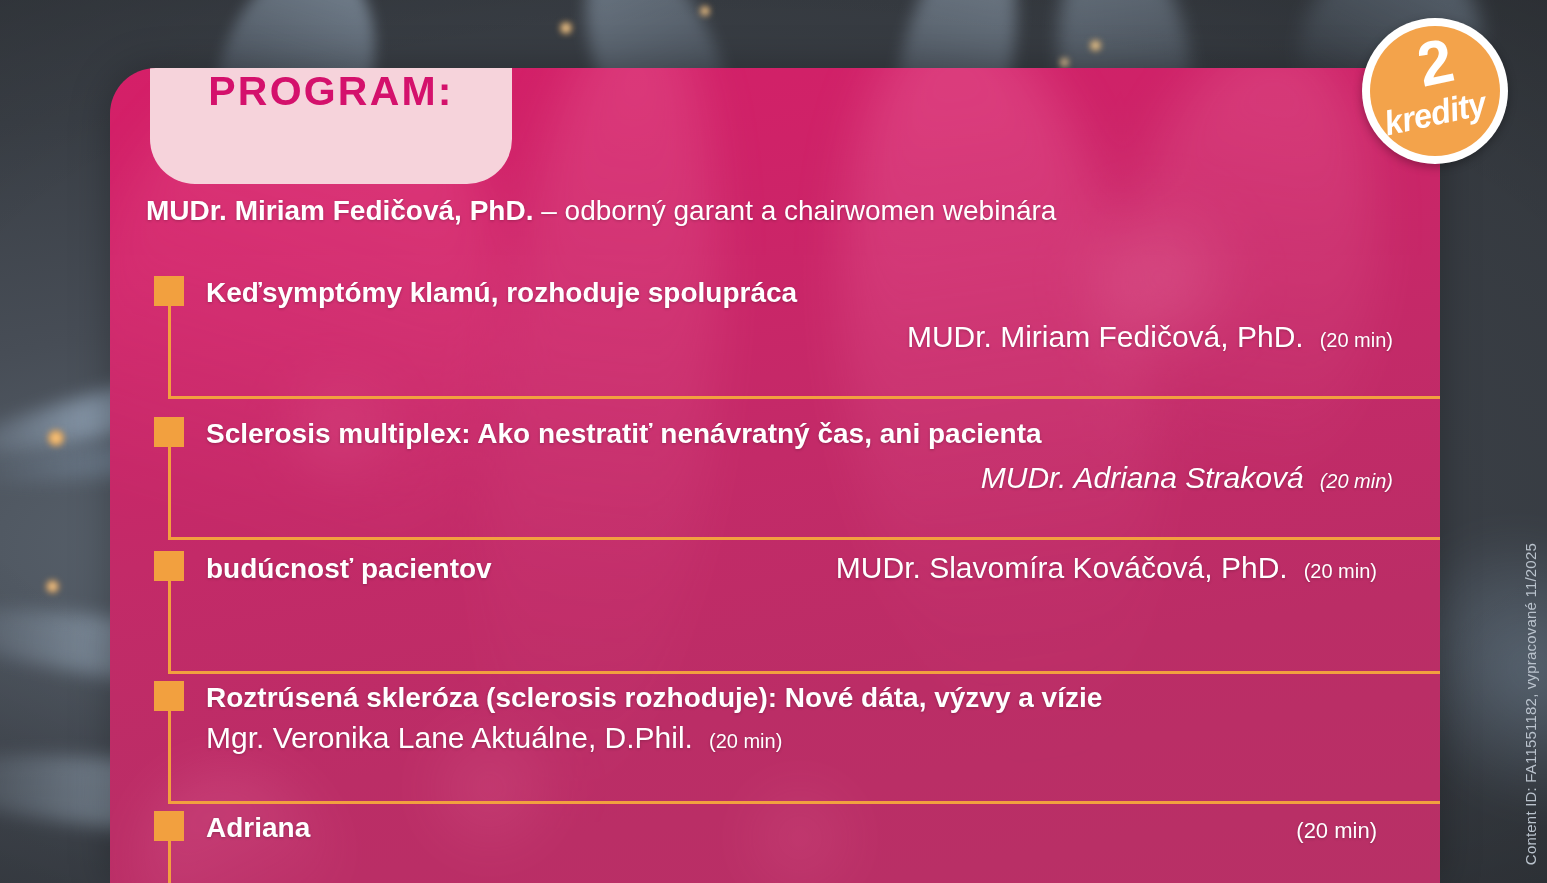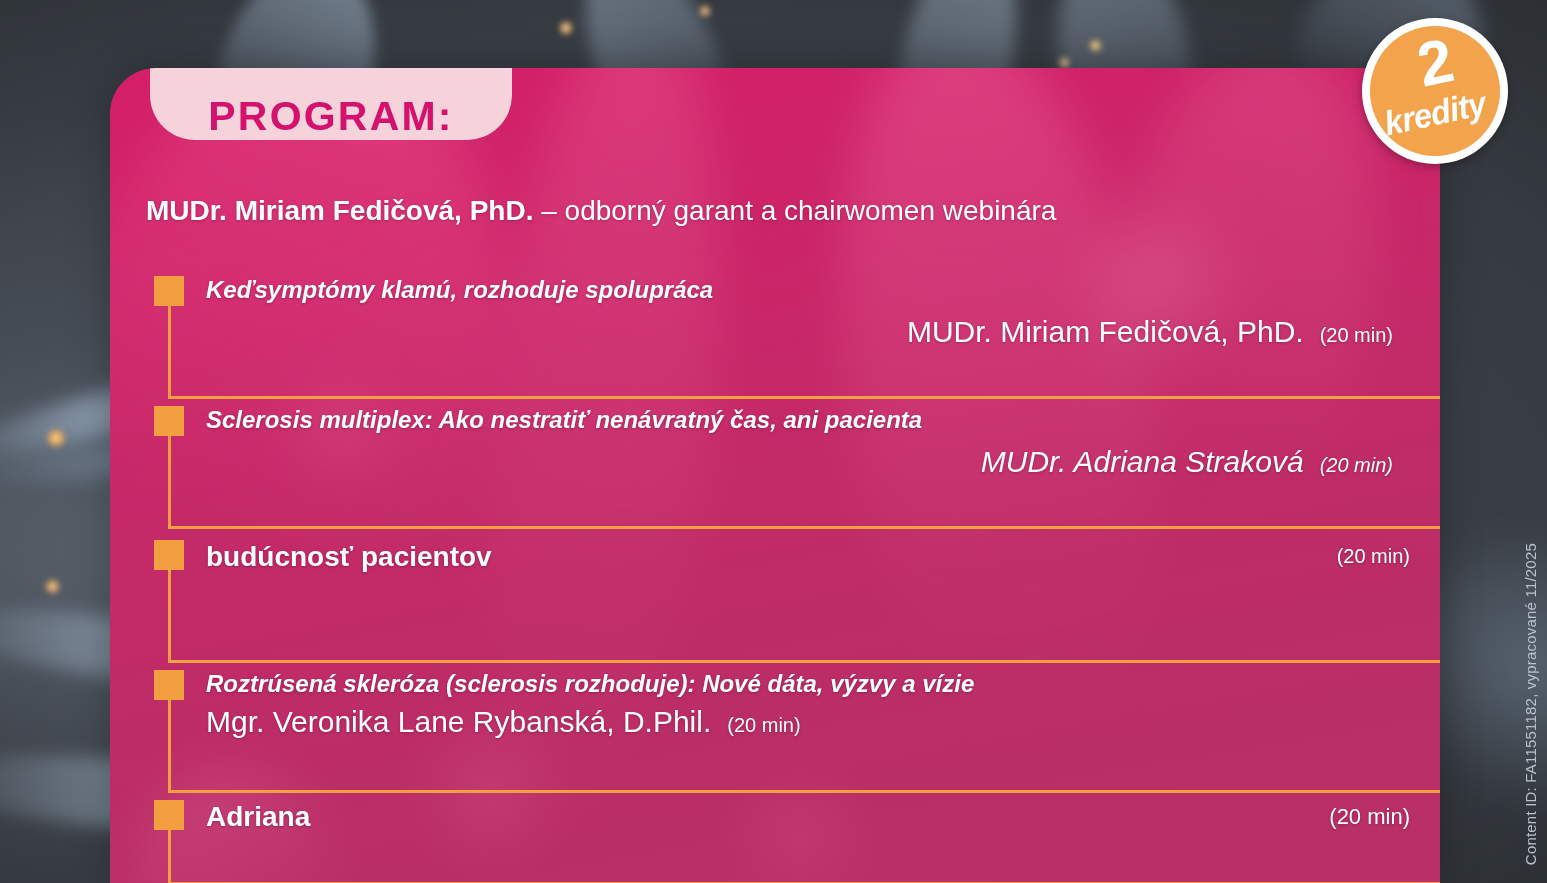--- a/index.html
+++ b/index.html
@@ -83,25 +83,25 @@
   .pt7{left:300px;top:640px;width:160px;height:160px;
        background:radial-gradient(circle,rgba(255,150,190,.3),rgba(255,150,190,0) 70%);}
   .pt8{left:620px;top:700px;width:140px;height:140px;
        background:radial-gradient(circle,rgba(255,150,190,.26),rgba(255,150,190,0) 70%);}
   .pt9{left:30px;top:700px;width:200px;height:220px;transform:rotate(-26deg);
        background:linear-gradient(180deg,rgba(255,150,195,.34),rgba(255,150,195,0) 80%);}
 
   
   .program-chip{
     position:absolute; left:40px; top:0;
-    width:362px; height:72px;
+    width:362px; height:116px;
     background:#f6d3db;
     border-bottom-left-radius:45px;
     border-bottom-right-radius:45px;
-    display:flex; align-items:flex-end; justify-content:center;
+    display:flex; align-items:flex-start; justify-content:center;
     z-index:4;
   }
   .program-chip span{
     color:#d4116c;
     font-size:41px;
     font-weight:bold;
     letter-spacing:2.2px;
   }
 
   
@@ -127,42 +127,41 @@
   .rule{
     position:absolute; left:22px;
     border-left:3px solid #f2a03f;
     border-bottom:3px solid #f2a03f;
     z-index:2;
   }
 
   .item-body{padding-left:60px;}
 
   .title{
-    color:#ffffff; font-weight:bold; font-size:24px; line-height:1.18;
+    color:#ffffff; font-weight:bold; font-size:28px; line-height:1.18;
     text-shadow:0 1px 3px rgba(0,0,0,.24);
     white-space:nowrap;
-    font-style:italic;
   }
   .speaker-row{
     display:flex; align-items:baseline; justify-content:flex-end;
     padding-right:47px;
     white-space:nowrap;
   }
   .speaker{
     color:#ffffff; font-weight:normal; font-size:30px;
     text-shadow:0 1px 3px rgba(0,0,0,.22);
   }
   .dur{
     color:#ffffff; font-weight:normal; font-size:20px; margin-left:16px;
     text-shadow:0 1px 3px rgba(0,0,0,.22);
   }
   
   .title-speaker-row{
-    display:flex; align-items:center; justify-content:space-between;
-    padding-right:30px; white-space:nowrap;
+    display:flex; align-items:flex-end; justify-content:space-between;
+    padding-right:63px; white-space:nowrap;
   }
   .title-speaker-row .title2{
     color:#fff;font-weight:bold;font-size:28px;line-height:1.18;
     text-shadow:0 1px 3px rgba(0,0,0,.24);
   }
   .title-speaker-row .right{display:flex;align-items:baseline;}
 
   
   .badge{
     position:absolute; left:1362px; top:18px;
@@ -261,56 +260,57 @@
 
           <div class="item-body">
             <div class="title">Keďsymptómy klamú, rozhoduje spolupráca</div>
             <div class="speaker-row" style="margin-top:11px;">
               <span class="speaker">MUDr. Miriam Fedičová, PhD.</span>
               <span class="dur">(20 min)</span>
             </div>
           </div>
         </div>
 
-        <div class="item" style="height:127px;margin-top:3px;">
+        <div class="item" style="height:127px;margin-top:14px;">
           <div class="bullet"></div>
           <div class="rule" style="top:30px;width:1325px;height:93px;"></div>
 
           <div class="item-body">
             <div class="title">Sclerosis multiplex: Ako nestratiť nenávratný čas, ani pacienta</div>
             <div class="speaker-row" style="margin-top:11px;font-style:italic;">
               <span class="speaker">MUDr. Adriana Straková</span>
               <span class="dur">(20 min)</span>
             </div>
           </div>
         </div>
 
         <div class="item" style="height:127px;margin-top:3px;">
           <div class="bullet"></div>
           <div class="rule" style="top:30px;width:1325px;height:93px;"></div>
 
           <div class="item-body">
             <div class="title-speaker-row" style="margin-top:7px;">
               <span class="title2">budúcnosť pacientov</span>
               <span class="right">
+                <span class="speaker">MUDr. Slavomíra Kováčová, PhD.</span>
                 <span class="dur">(20 min)</span>
               </span>
             </div>
           </div>
         </div>
 
         <div class="item" style="height:127px;margin-top:3px;">
           <div class="bullet"></div>
           <div class="rule" style="top:30px;width:1325px;height:93px;"></div>
 
           <div class="item-body">
             <div class="title">Roztrúsená skleróza (sclerosis rozhoduje): Nové dáta, výzvy a vízie</div>
             <div class="title-speaker-row" style="margin-top:7px;">
               <span class="right">
-                <span class="speaker">Mgr. Veronika Lane Rybanská, D.Phil.</span>
+                <span class="speaker">Mgr. Veronika Lane Aktuálne, D.Phil.</span>
                 <span class="dur">(20 min)</span>
               </span>
             </div>
           </div>
         </div>
 
         <div class="item" style="height:90px;margin-top:3px;">
           <div class="bullet"></div>
           <div class="rule" style="top:30px;width:1325px;height:55px;"></div>
 

